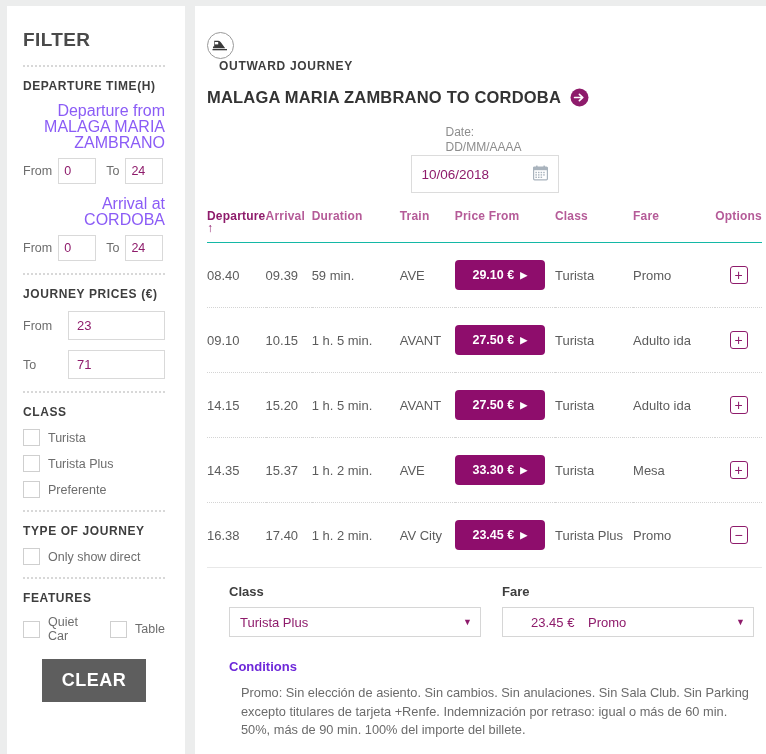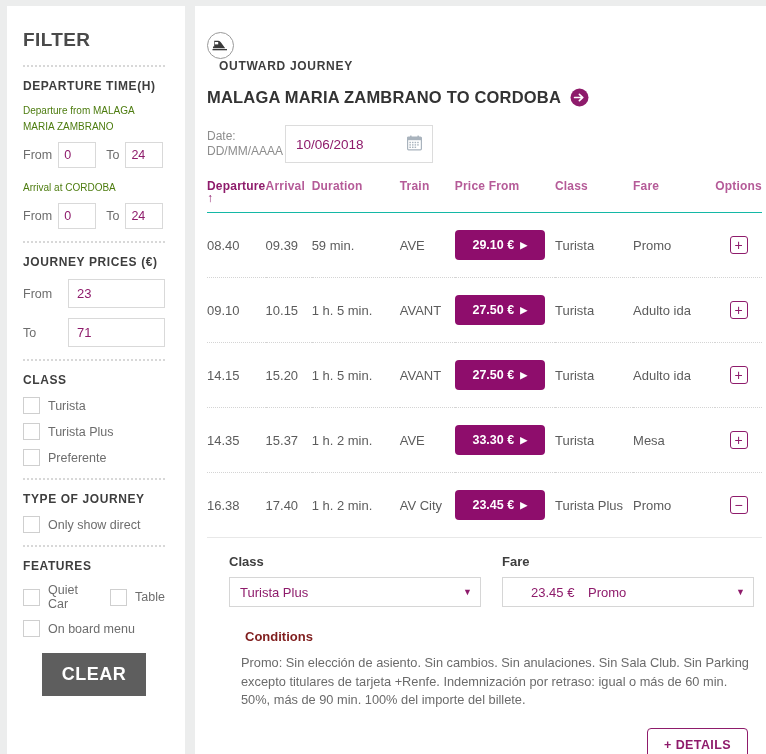--- a/index.html
+++ b/index.html
@@ -45,24 +45,25 @@
     margin: 12px 0 12px 0;
   }
   .section-head {
     font-size: 12px;
     font-weight: bold;
     color: #3e3e3e;
     letter-spacing: .6px;
     margin: 0 0 10px 0;
   }
   .sub-label {
-    font-size: 10px;
-    color: #4d7c0f;
+    font-size: 16px;
+    color: #8b5cf6;
     line-height: 16px;
     margin-bottom: 7px;
+    text-align: right;
   }
   .range-row {
     display: flex;
     align-items: center;
     margin-bottom: 12px;
   }
   .range-row .lbl {
     font-size: 12.5px;
     color: #6d6d6d;
     margin-right: 6px;
@@ -174,20 +175,21 @@
     align-items: center;
   }
   .route-arrow {
     margin-left: 9px;
     display: inline-flex;
   }
   .date-row {
     display: flex;
     align-items: center;
     margin: 18px 0 0 0;
+    flex-direction: column;
   }
   .date-label {
     font-size: 12px;
     color: #8d8d8d;
     line-height: 15px;
     width: 78px;
   }
   .date-field {
     width: 148px;
     height: 38px;
@@ -291,22 +293,22 @@
     color: #8e1b6b;
     background: #fff;
     cursor: pointer;
   }
   .fake-select.centered { padding-left: 28px; }
   .fake-select .sel-caret { color: #8e1b6b; font-size: 9px; }
   .fare-amount { margin-right: 10px; }
   .cond-title {
     font-size: 13px;
     font-weight: bold;
-    color: #7f1d1d;
-    margin: 22px 0 10px 16px;
+    color: #6d28d9;
+    margin: 22px 0 10px 0;
   }
   .cond-body {
     font-size: 12.8px;
     color: #6b6b6b;
     line-height: 18.5px;
     padding-left: 12px;
     max-width: 520px;
   }
   .detail-actions {
     display: flex;
@@ -404,24 +406,20 @@
     </div>
 
     <div class="dotted-sep"></div>
 
     <div class="section-head">FEATURES</div>
     <div class="check-row">
       <span class="cbox"></span>
       <span class="ctext gap">Quiet Car</span>
       <span class="cbox"></span>
       <span class="ctext">Table</span>
-    </div>
-    <div class="check-row">
-      <span class="cbox"></span>
-      <span class="ctext">On board menu</span>
     </div>
 
     <button class="clear-btn">CLEAR</button>
   </aside>
 
   <section class="main">
 
     <div class="journey-head">
       <span class="train-badge">
         <svg width="17" height="11" viewBox="0 0 17 11">

